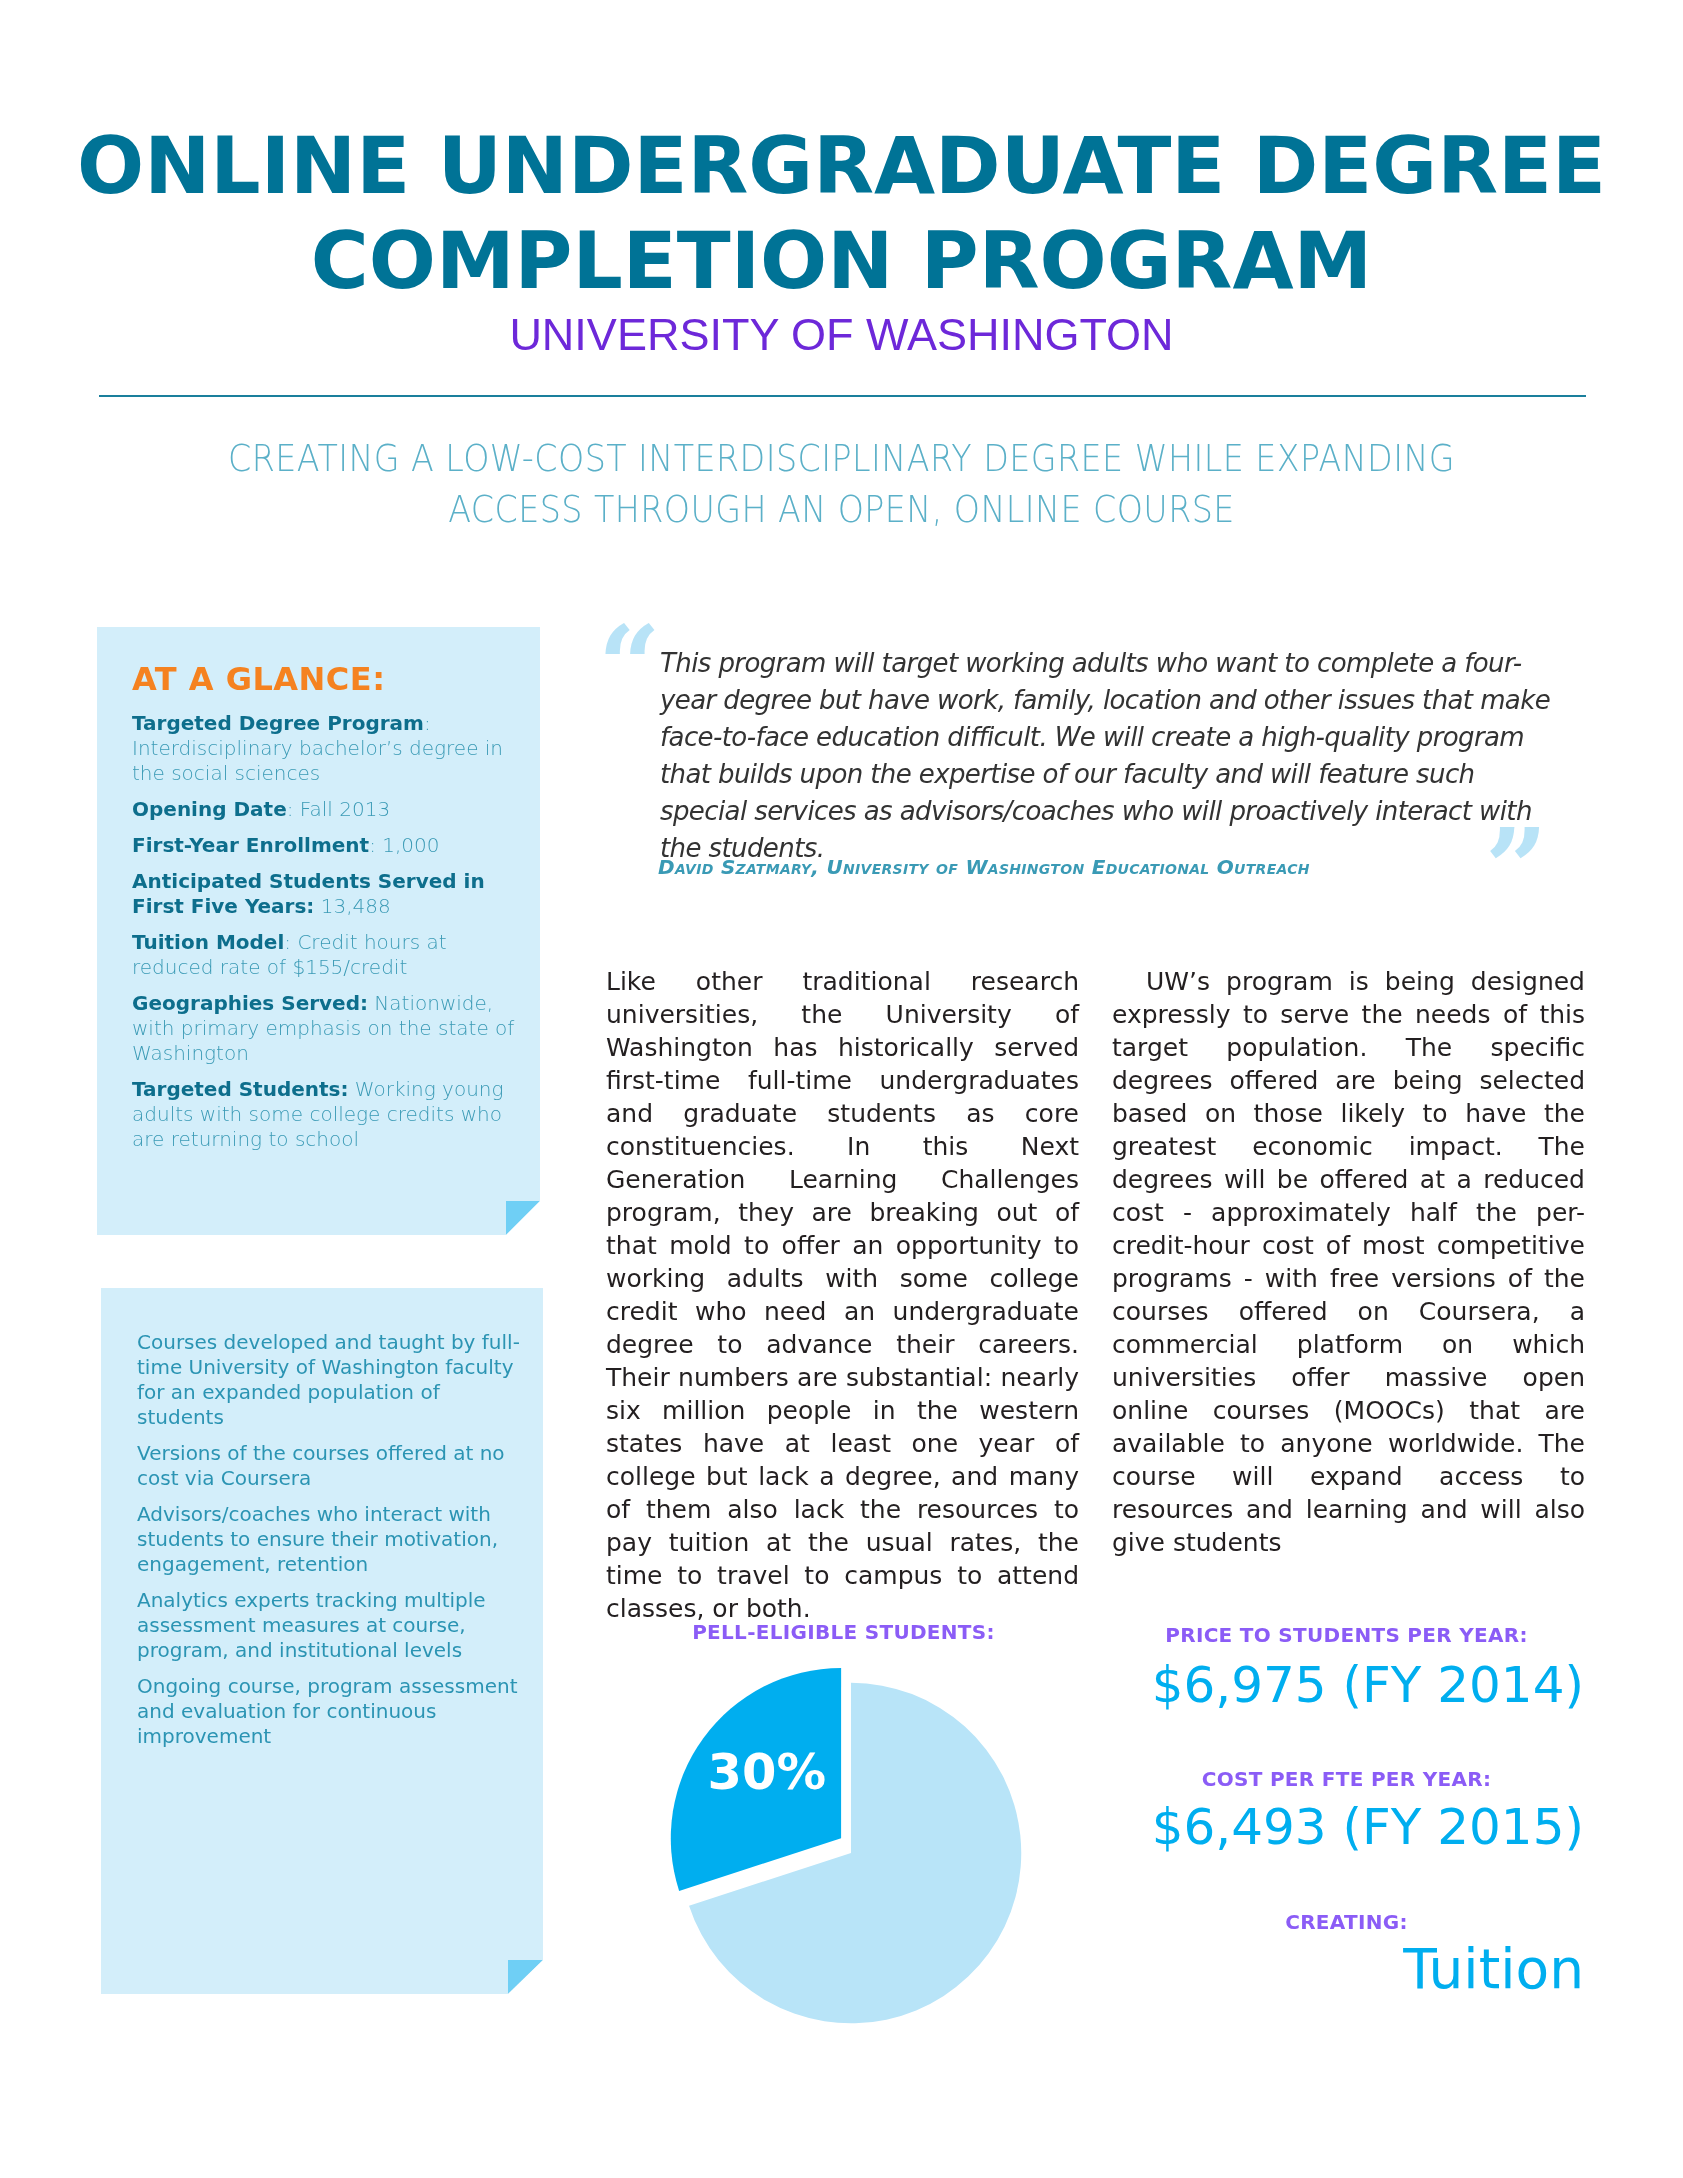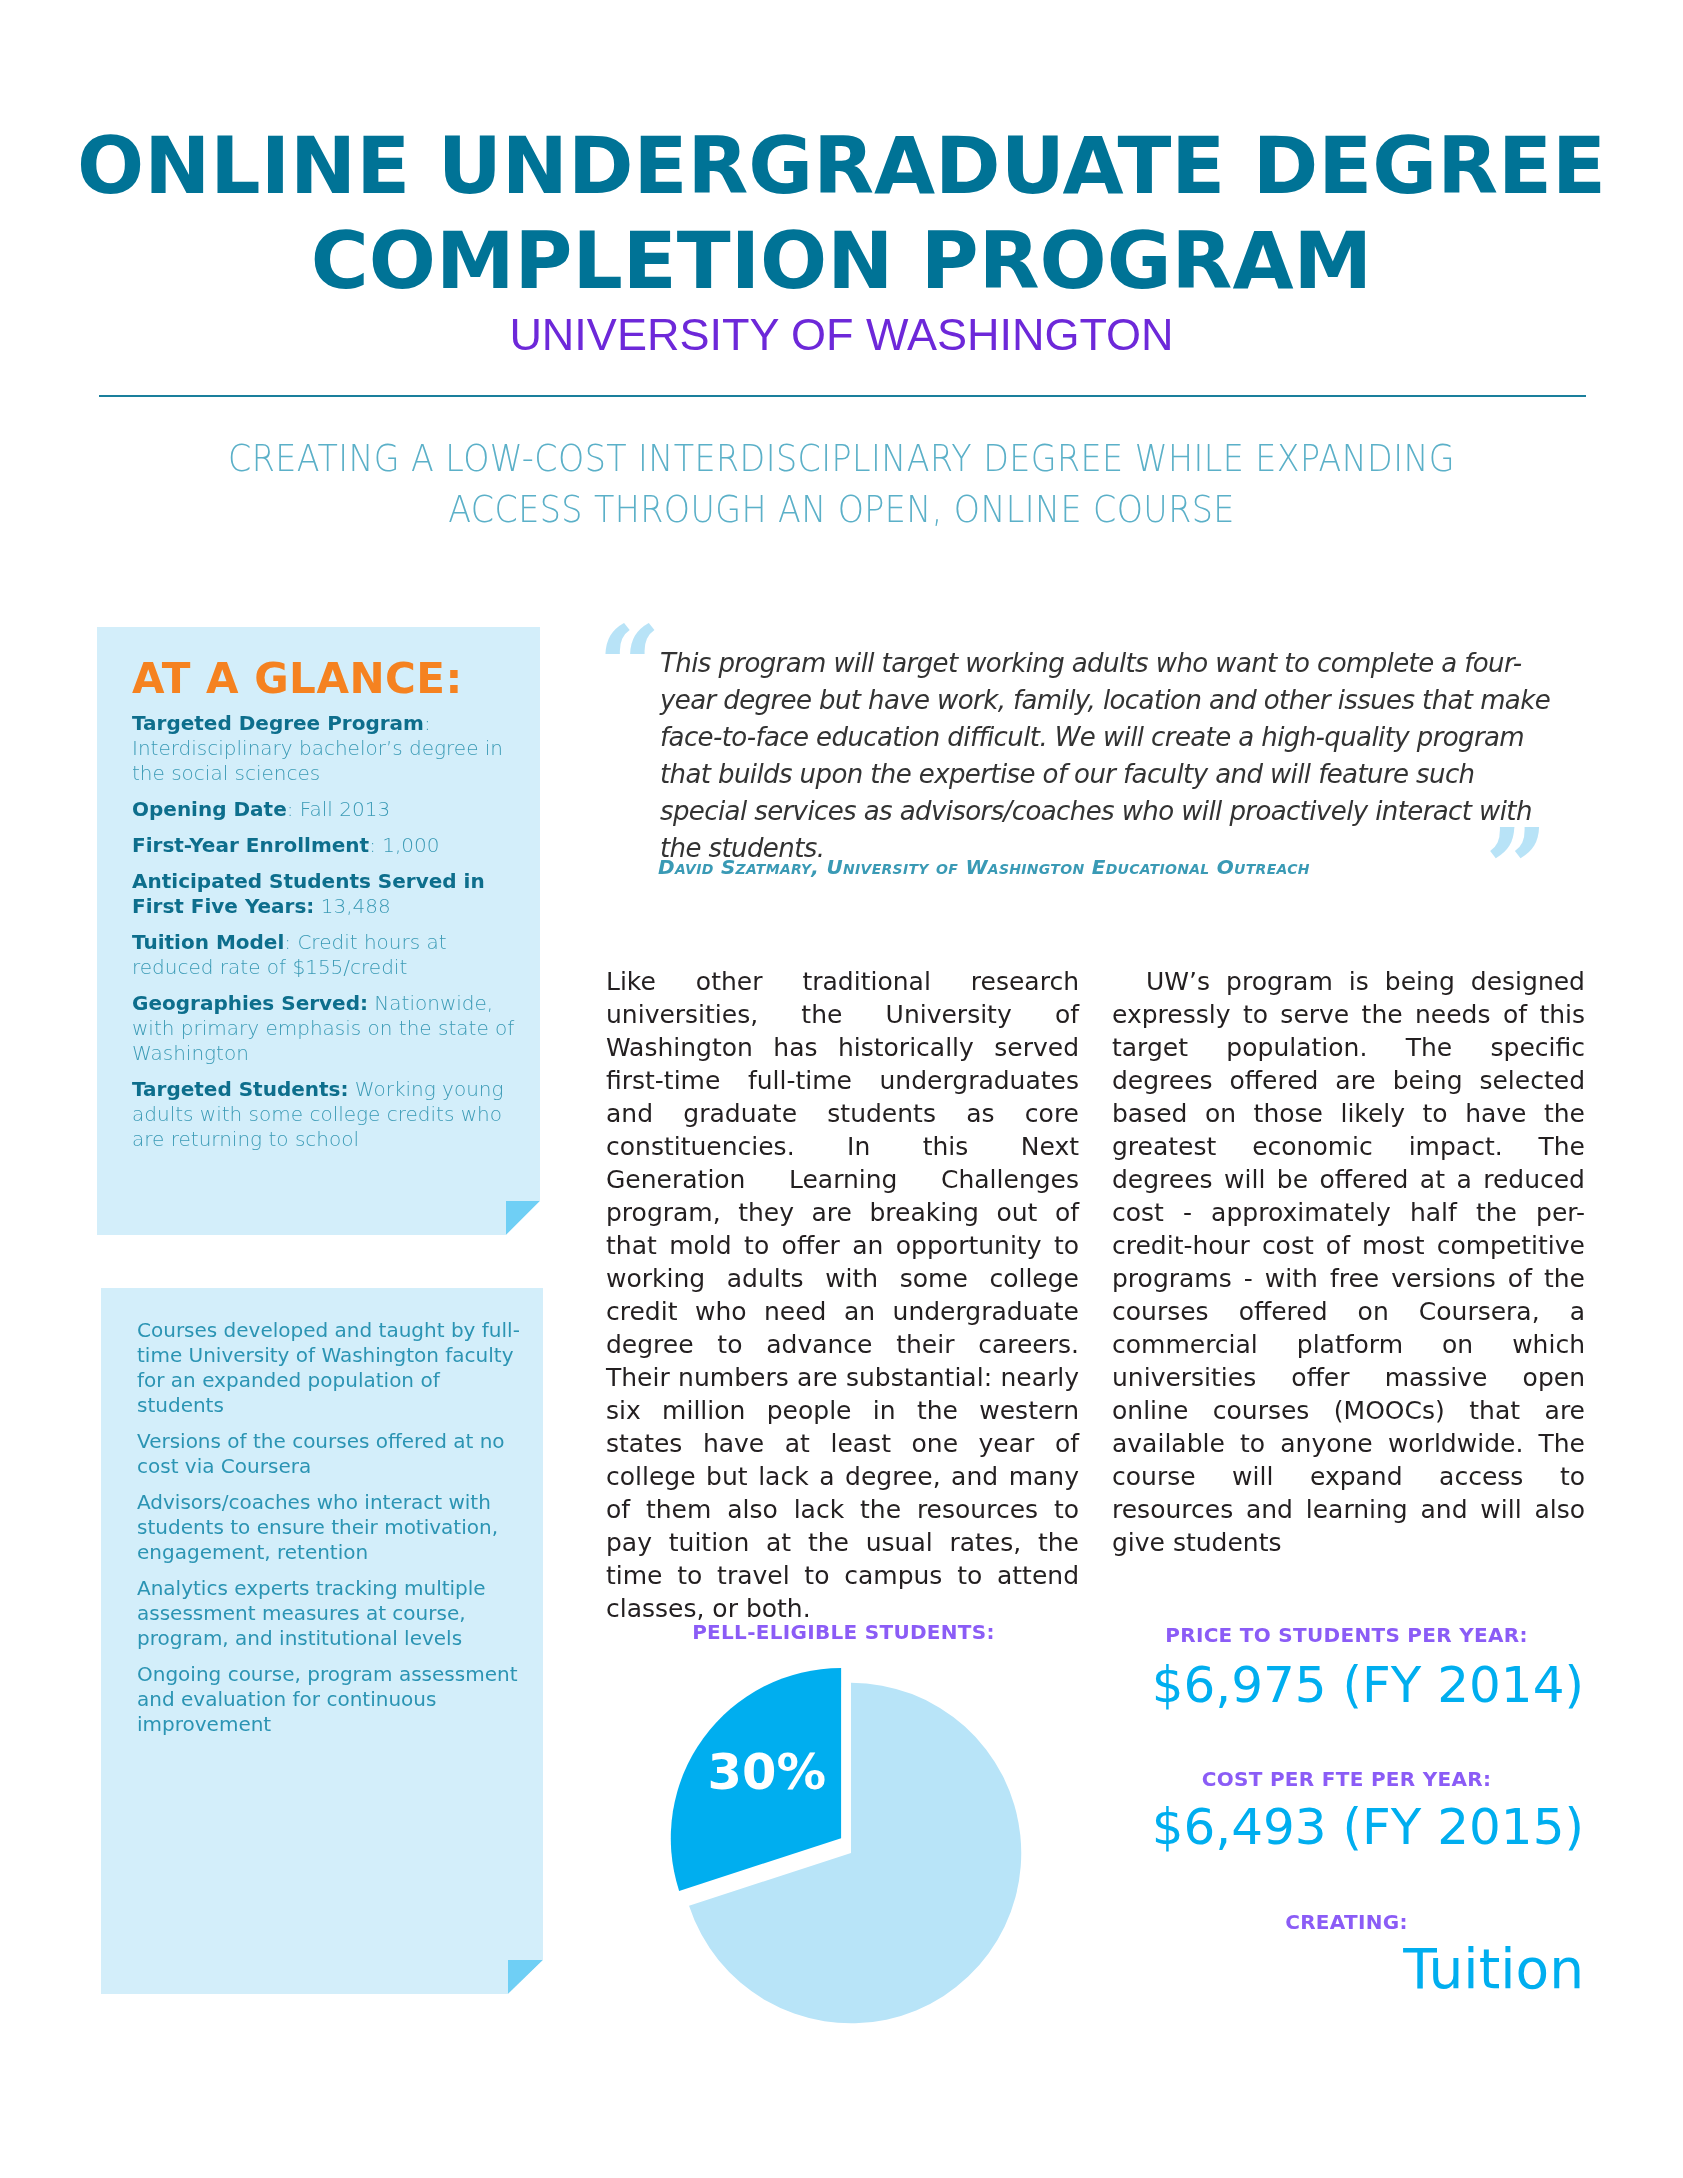--- a/index.html
+++ b/index.html
@@ -19,21 +19,21 @@
              line-height: 51px; letter-spacing: 0.5px; font-weight: 300; font-family: "DejaVu Sans", sans-serif;
              transform: scaleX(0.9); transform-origin: center; }
   .tag1 { top: 433px; }
   .tag2 { top: 484px; }
 
   .box { background: #d3eefa; }
   .fold { width: 0; height: 0; border-style: solid; }
   .box1 { left: 97px; top: 627px; width: 443px; height: 608px; }
   .box2 { left: 101px; top: 1288px; width: 442px; height: 706px; }
 
-  .box-heading { color: #f58220; font-weight: bold; font-size: 42px; line-height: 40px;
+  .box-heading { color: #f58220; font-weight: bold; font-size: 32px; line-height: 40px;
                  font-family: "DejaVu Sans", sans-serif; letter-spacing: 0.5px; }
   .glance-list { font-size: 20px; line-height: 25px; color: #1a7f9c; font-family: "DejaVu Sans", sans-serif; }
   .glance-item { margin-bottom: 11px; }
   .glance-item b { color: #0d6e8c; font-weight: bold; }
   .glance-item .val { color: #3a9ab5; font-weight: 300; }
 
   .hall-list { font-size: 20px; line-height: 25px; color: #2b94b3; font-family: "DejaVu Sans", sans-serif; }
   .hall-item { margin-bottom: 11px; }
 
   .quote-open { left: 598px; top: 612px; color: #b8e3f7; font-size: 109px; line-height: 109px;
@@ -86,21 +86,21 @@
       <div class="glance-item"><b>Targeted Students:</b><span class="val"> </span><span class="val">Working young adults with some college credits who are returning to school</span></div>
     </div>
   </div>
   <div class="abs fold" style="right:0; bottom:0; border-width:0 0 34px 34px; border-color: transparent transparent transparent #6fcff5;"></div>
   <div class="abs" style="right:0; bottom:0; width:0; height:0; border-style:solid; border-width:34px 0 0 34px; border-color: transparent transparent transparent transparent;"></div>
 </div>
 <div class="abs" style="left:506px; top:1201px; width:0; height:0; border-style:solid; border-width:0 0 34px 34px; border-color: transparent transparent #ffffff transparent;"></div>
 
 <div class="abs box box2">
   <div style="position:absolute; left:36px; top:30px; width:391px;">
-    <div class="hall-list" style="">
+    <div class="hall-list" style="margin-top:12px;">
       <div class="hall-item">Courses developed and taught by full-time University of Washington faculty for an expanded population of students</div>
       <div class="hall-item">Versions of the courses offered at no cost via Coursera</div>
       <div class="hall-item">Advisors/coaches who interact with students to ensure their motivation, engagement, retention</div>
       <div class="hall-item">Analytics experts tracking multiple assessment measures at course, program, and institutional levels</div>
       <div class="hall-item">Ongoing course, program assessment and evaluation for continuous improvement</div>
     </div>
   </div>
 </div>
 <div class="abs" style="left:508px; top:1960px; width:35px; height:34px;">
   <svg width="35" height="34" viewBox="0 0 35 34">

